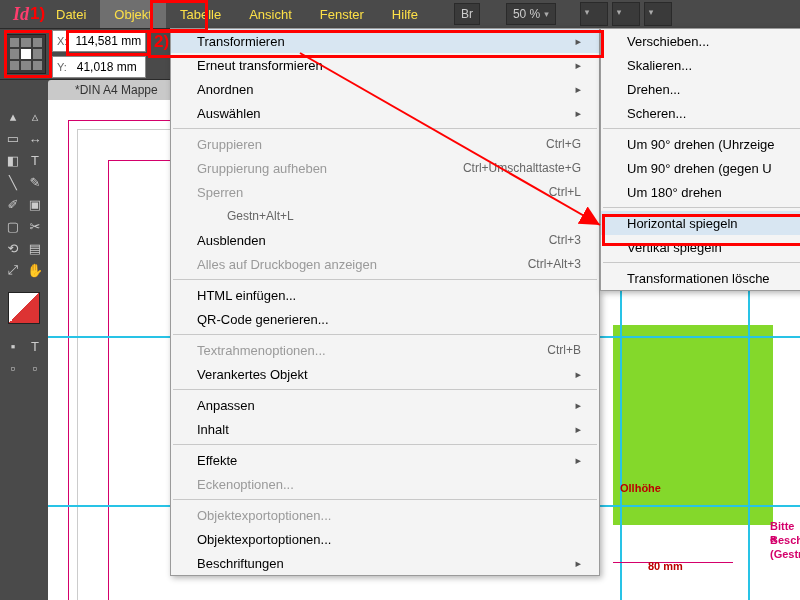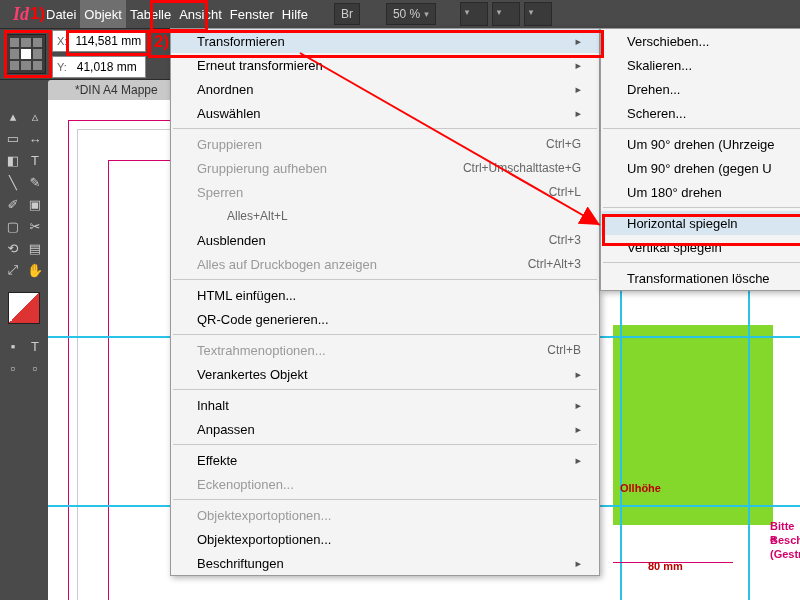--- a/index.html
+++ b/index.html
@@ -1,19 +1,19 @@
 <!DOCTYPE html>
 <html><head>
 <meta charset="utf-8">
 <style>
 html,body{margin:0;padding:0;width:800px;height:600px;overflow:hidden;font-family:"Segoe UI",Tahoma,sans-serif;font-size:13px;background:#4a4a4a;color:#ddd;user-select:none}
 
 .menubar{display:flex;align-items:center;height:28px;background:#4a4a4a;border-bottom:1px solid #2a2a2a}
 .logo{width:42px;height:28px;display:flex;align-items:center;justify-content:center;color:#ff3d6e;font-family:Georgia,serif;font-style:italic;font-weight:bold;font-size:18px}
-.menubar .mi{padding:0 4px;height:28px;display:flex;align-items:center;color:#ffffff}
+.menubar .mi{padding:0 14px;height:28px;display:flex;align-items:center;color:#fde047}
 .menubar .mi.active{background:#6f6f6f}
 .menubar .spacer{width:18px}
 .menubar .ctrl{height:20px;padding:0 6px;margin:0 4px;display:flex;align-items:center;background:#3a3a3a;border:1px solid #2a2a2a;color:#ccc;font-size:12px}
 .menubar .iconbtn{width:26px;height:22px;margin:0 2px;background:#3a3a3a;border:1px solid #2a2a2a}
 .menubar .drop::after{content:"▾";font-size:9px;margin-left:4px;color:#aaa}
 
 .controlbar{display:flex;align-items:center;height:50px;background:#4a4a4a;border-bottom:1px solid #2a2a2a;padding-left:6px;gap:6px}
 .refgrid{width:32px;height:32px;background:#3a3a3a;border:1px solid #222;display:grid;grid-template-columns:repeat(3,1fr);grid-template-rows:repeat(3,1fr);gap:2px;padding:3px}
 .refgrid span{background:#888}
 .refgrid span.sel{background:#fff}
@@ -185,21 +185,21 @@
     </div>
   <div class="item disabled">
       <span>Gruppierung aufheben</span>
       <span class="sc">Ctrl+Umschalttaste+G</span>
     </div>
   <div class="item disabled">
       <span>Sperren</span>
       <span class="sc">Ctrl+L</span>
     </div>
   <div class="item">
-      <span class="sc">Alles+Alt+L</span>
+      <span class="sc">Gestn+Alt+L</span>
     </div>
   <div class="item">
       <span>Ausblenden</span>
       <span class="sc">Ctrl+3</span>
     </div>
   <div class="item disabled">
       <span>Alles auf Druckbogen anzeigen</span>
       <span class="sc">Ctrl+Alt+3</span>
     </div>
   <div class="sep"></div>
@@ -212,24 +212,24 @@
   <div class="sep"></div>
   <div class="item disabled">
       <span>Textrahmenoptionen...</span>
       <span class="sc">Ctrl+B</span>
     </div>
   <div class="item arr">
       <span>Verankertes Objekt</span>
     </div>
   <div class="sep"></div>
   <div class="item arr">
+      <span>Anpassen</span>
+    </div>
+  <div class="item arr">
       <span>Inhalt</span>
-    </div>
-  <div class="item arr">
-      <span>Anpassen</span>
     </div>
   <div class="sep"></div>
   <div class="item arr">
       <span>Effekte</span>
     </div>
   <div class="item disabled">
       <span>Eckenoptionen...</span>
     </div>
   <div class="sep"></div>
   <div class="item disabled">

